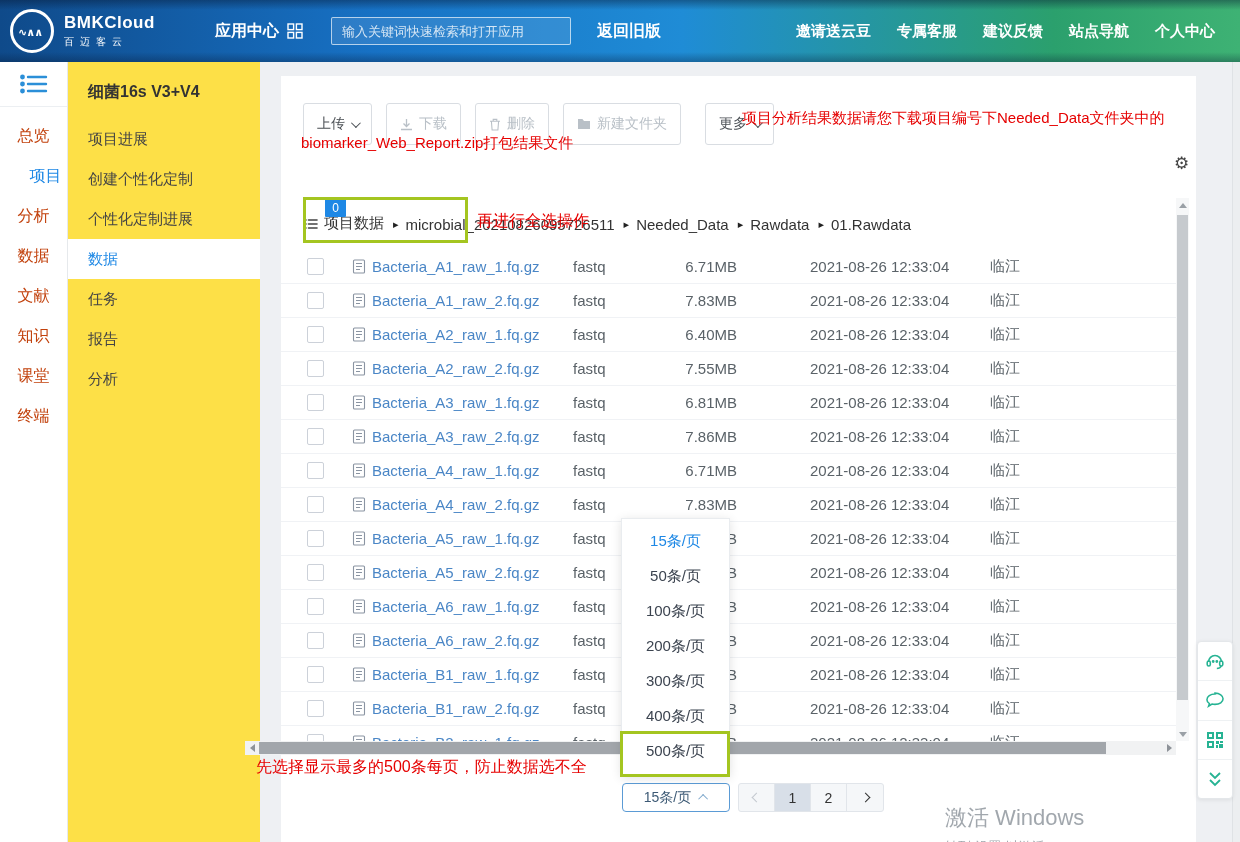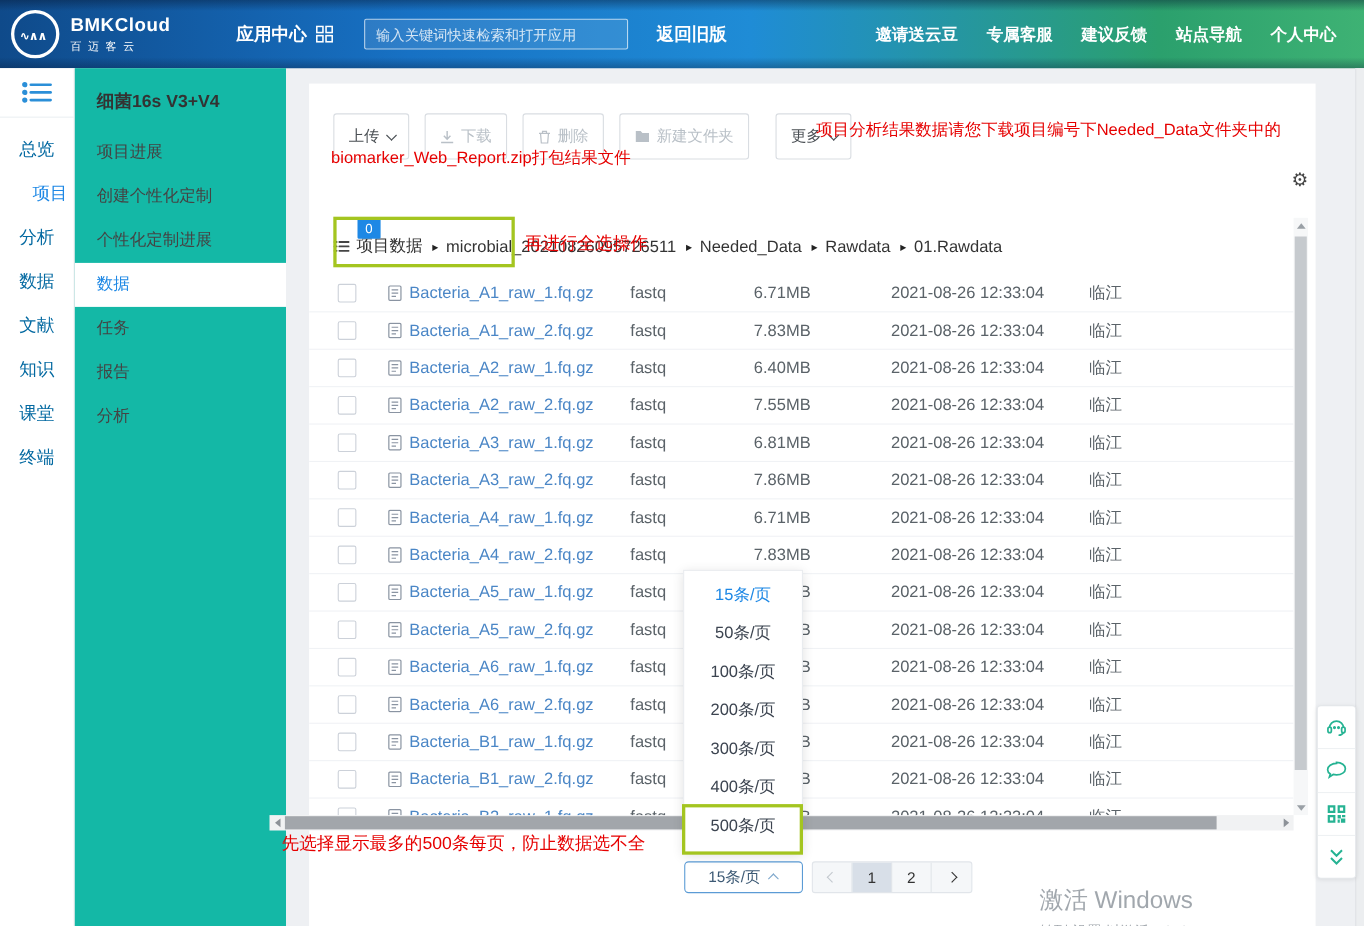--- a/index.html
+++ b/index.html
@@ -24,25 +24,25 @@
     border:1px solid rgba(255,255,255,.65); border-radius:2px; color:#fff; padding:0 10px; font-size:13px; outline:none; }
   .hdr-search::placeholder { color:rgba(255,255,255,.8); }
   .back-old { margin-left:26px; font-size:16px; font-weight:bold; cursor:pointer; }
   .hdr-nav { margin-left:auto; margin-right:25px; display:flex; gap:26px; font-size:15px; font-weight:bold;justify-content:flex-end; }
   .hdr-nav div { cursor:pointer; white-space:nowrap; }
 
   
   .sidebar { position:absolute; left:0; top:62px; width:68px; bottom:0; background:#fff; border-right:1px solid #e6e9ec; }
   .sidebar .burger { height:45px; display:flex; align-items:center; justify-content:center; border-bottom:1px solid #eceff2; cursor:pointer; }
   .side-items { position:absolute; top:54px; left:0; right:0; }
-  .side-item { height:40px; display:flex; align-items:center; justify-content:center; font-size:16px; color:#0369a1; cursor:pointer; }
+  .side-item { height:40px; display:flex; align-items:center; justify-content:center; font-size:16px; color:#c2410c; cursor:pointer; }
   .side-item.active { color:#1e88e5;margin-left:24px; }
 
   
-  .submenu { position:absolute; left:68px; top:62px; width:192px; bottom:0; background:#14b8a6; }
+  .submenu { position:absolute; left:68px; top:62px; width:192px; bottom:0; background:#fde047; }
   .submenu-title { padding:20px 0 0 20px; font-size:16px; font-weight:bold; color:#333; height:57px; }
   .sub-item { height:40px; line-height:40px; padding-left:20px; font-size:15px; color:#444; cursor:pointer; }
   .sub-item.active { background:#fff; color:#1e88e5; }
 
   
   .card { position:absolute; left:281px; top:76px; width:915px; height:766px; background:#fff; }
 
   
   .toolbar { position:absolute; left:22px; top:27px; display:flex; align-items:center; gap:14px; }
   .tbtn { height:42px; background:#fff; border:1px solid #d9dde2; border-radius:3px; padding:16px 13px;

